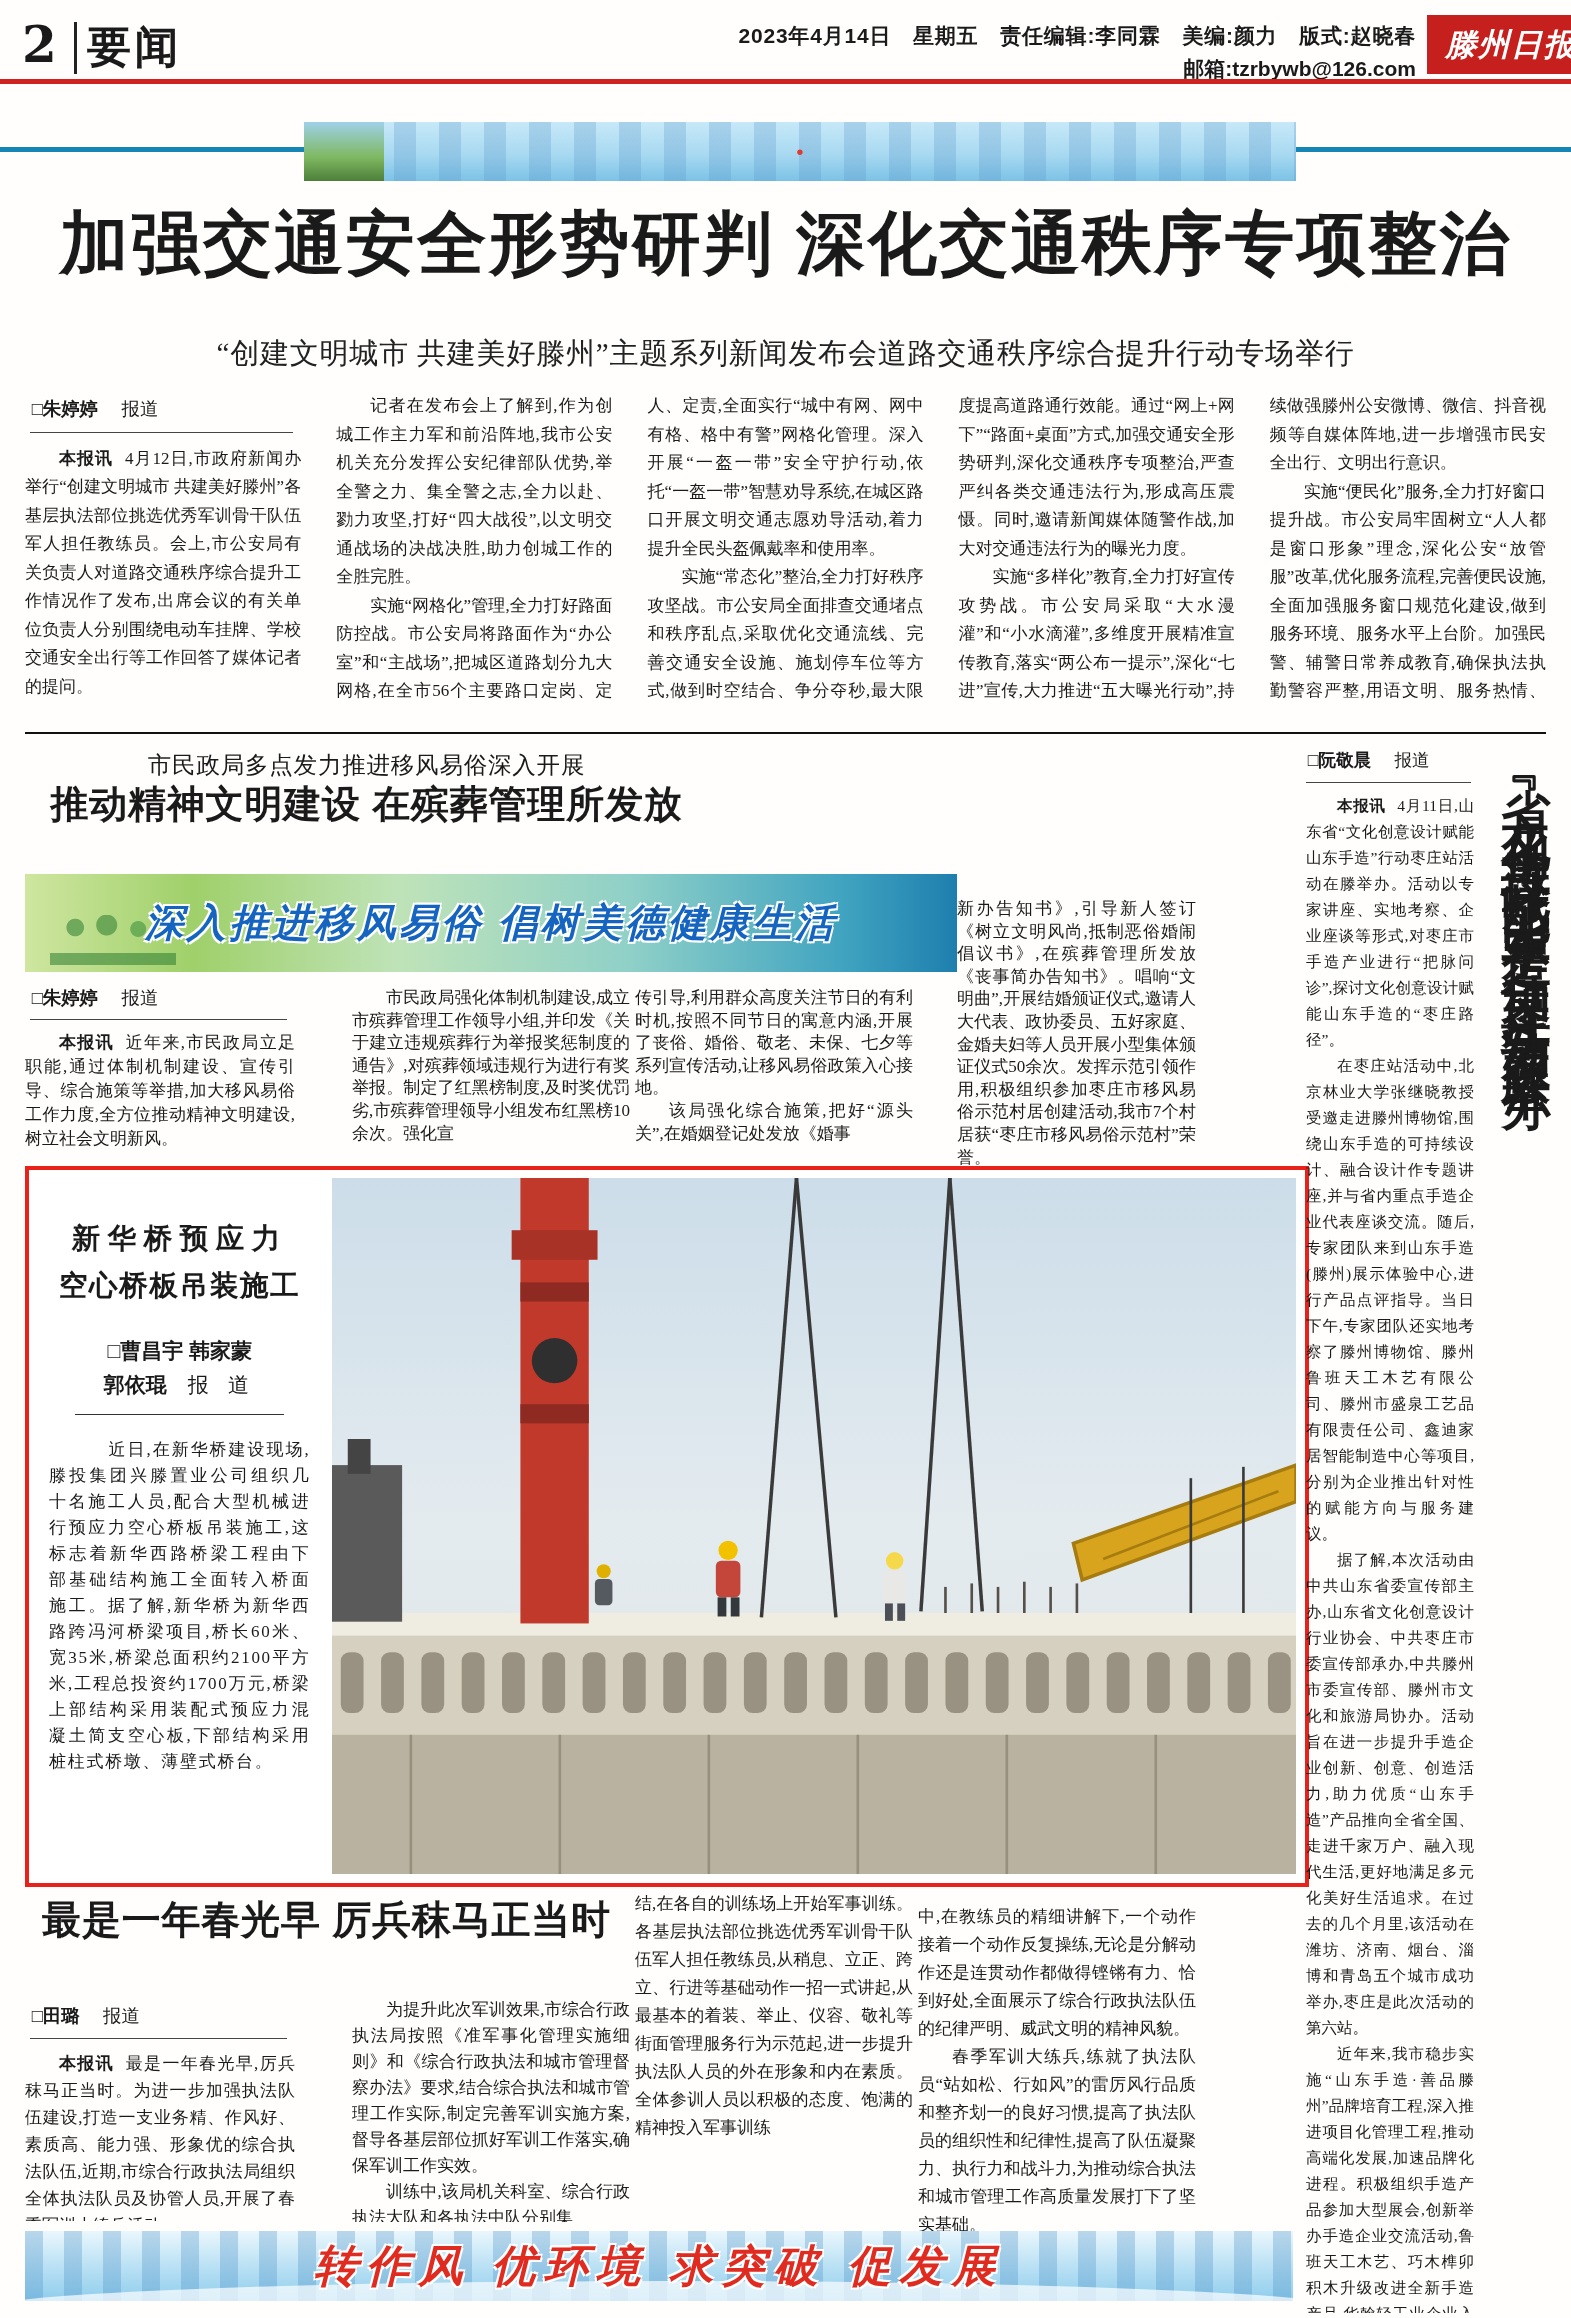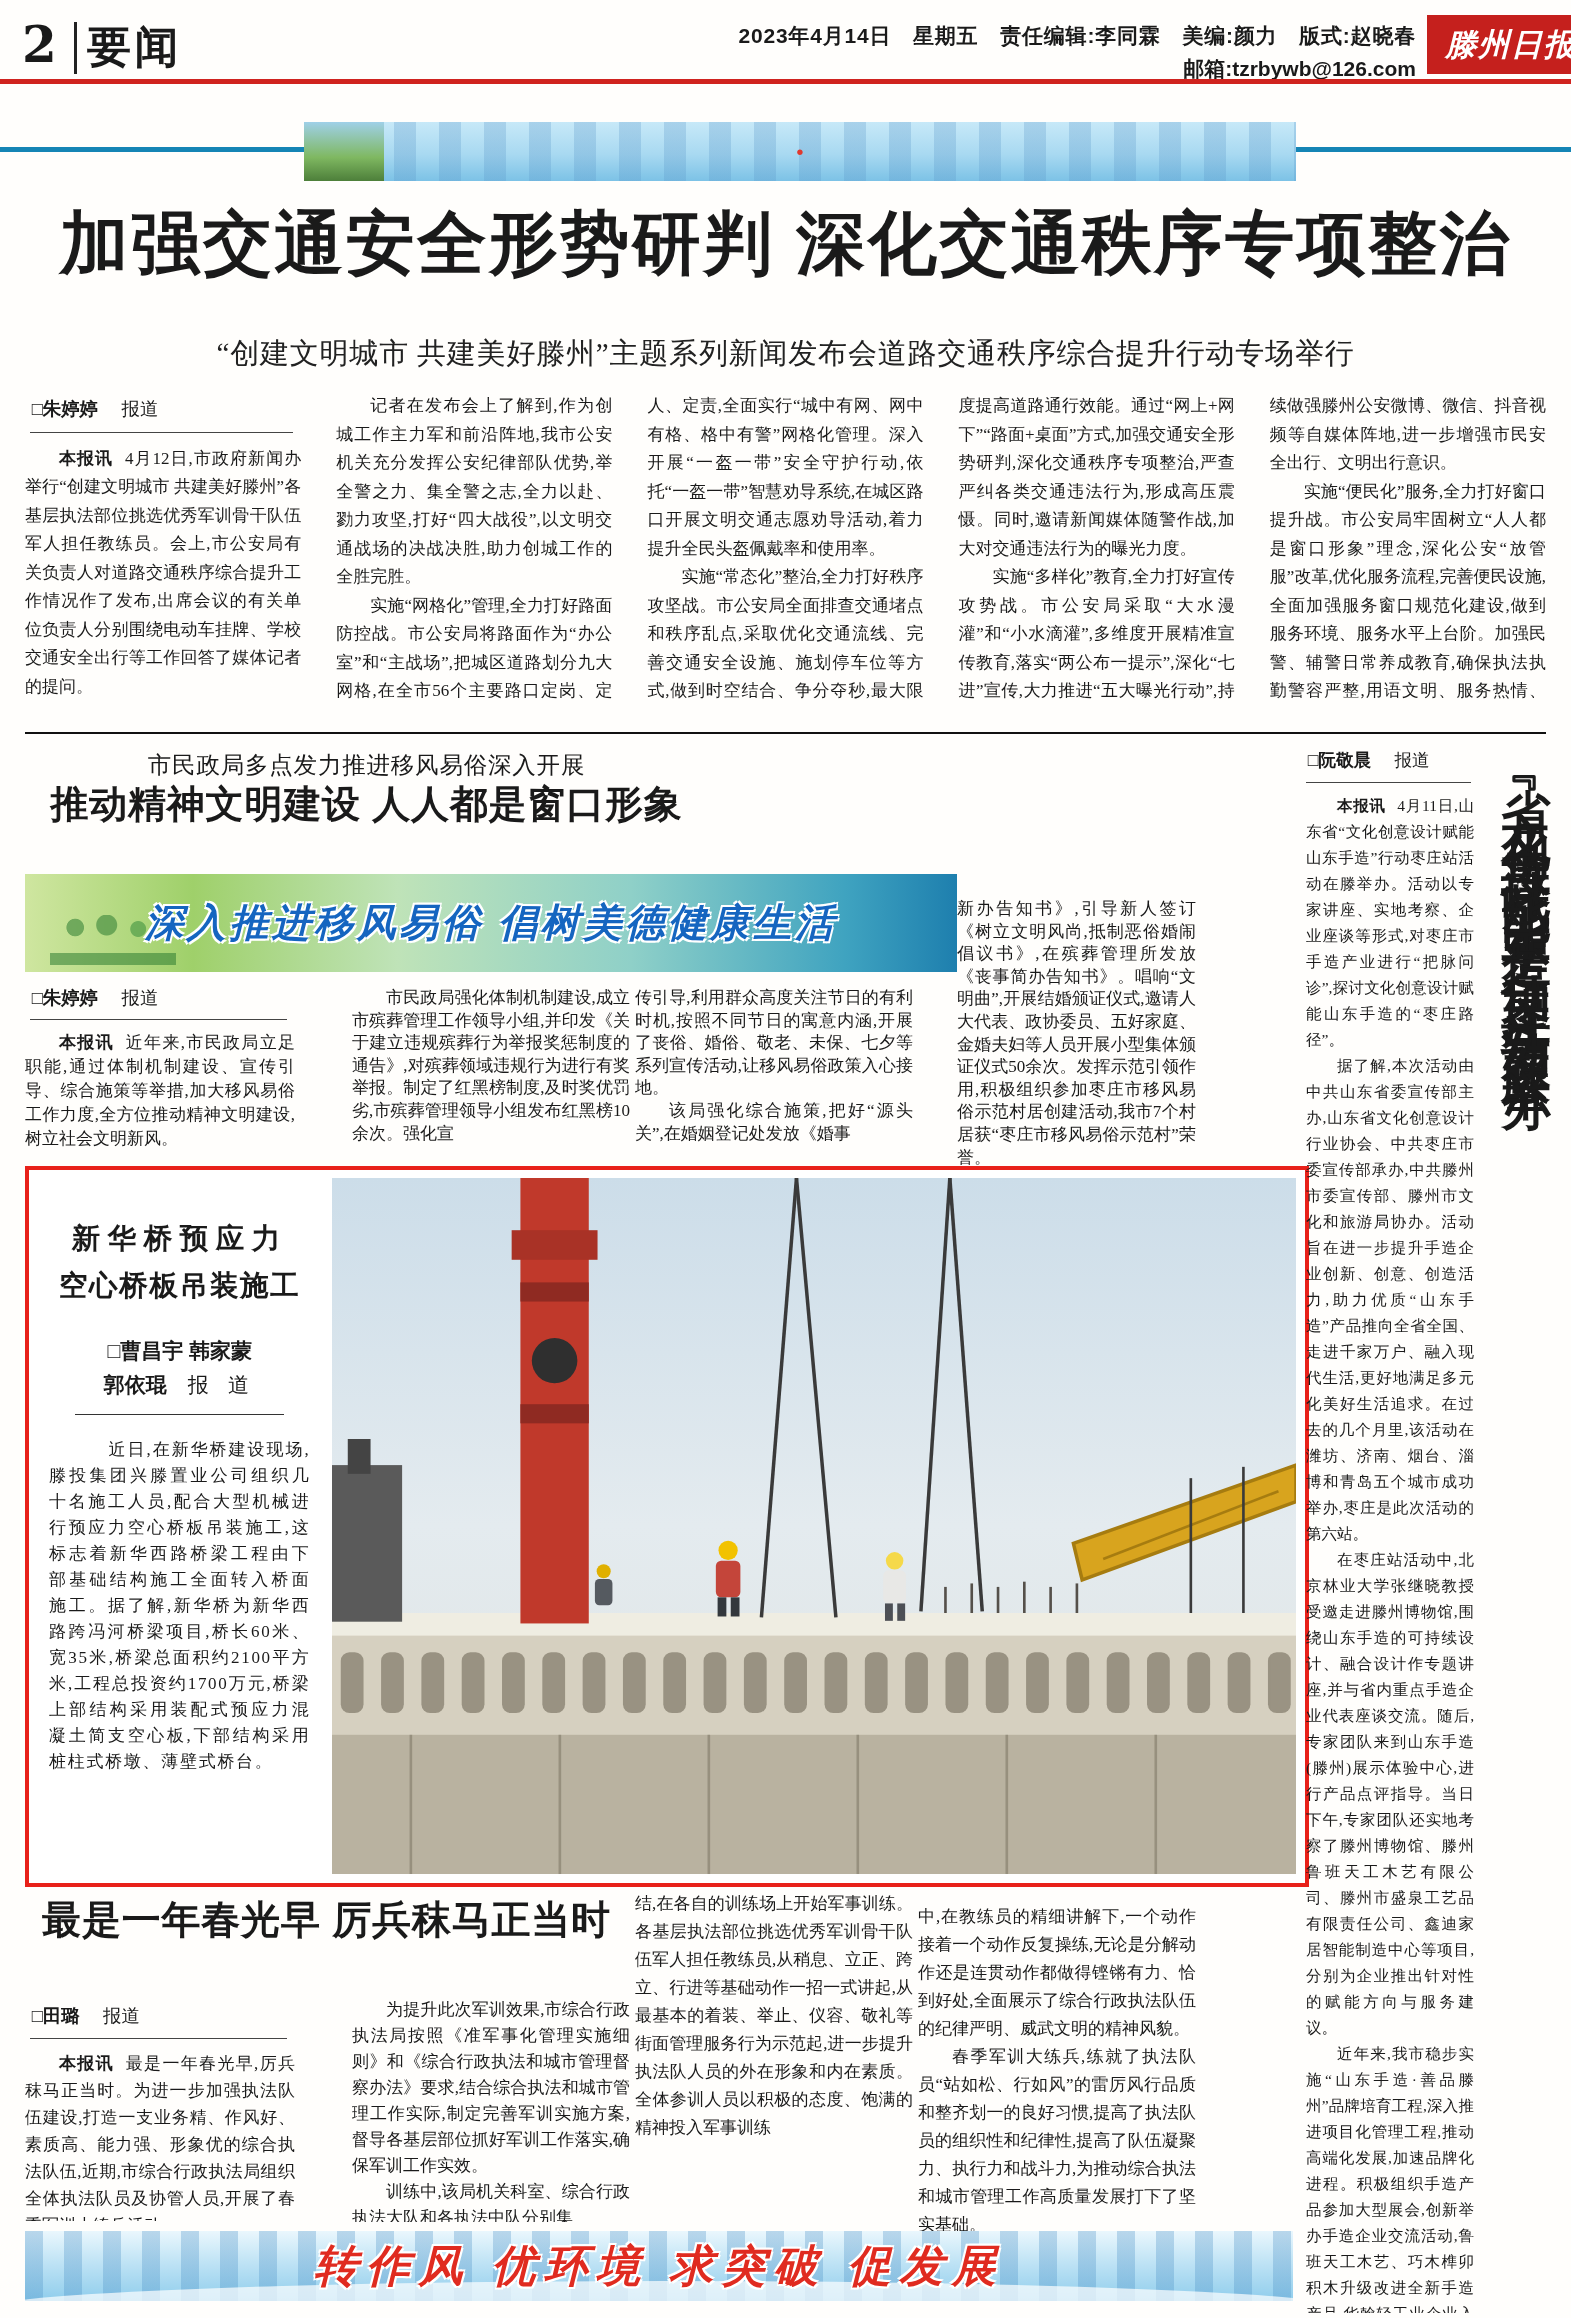--- a/index.html
+++ b/index.html
@@ -171,21 +171,21 @@
     <p>记者在发布会上了解到,作为创城工作主力军和前沿阵地,我市公安机关充分发挥公安纪律部队优势,举全警之力、集全警之志,全力以赴、勠力攻坚,打好“四大战役”,以文明交通战场的决战决胜,助力创城工作的全胜完胜。</p>
     <p>实施“网格化”管理,全力打好路面防控战。市公安局将路面作为“办公室”和“主战场”,把城区道路划分九大网格,在全市56个主要路口定岗、定人、定责,全面实行“城中有网、网中有格、格中有警”网格化管理。深入开展“一盔一带”安全守护行动,依托“一盔一带”智慧劝导系统,在城区路口开展文明交通志愿劝导活动,着力提升全民头盔佩戴率和使用率。</p>
     <p>实施“常态化”整治,全力打好秩序攻坚战。市公安局全面排查交通堵点和秩序乱点,采取优化交通流线、完善交通安全设施、施划停车位等方式,做到时空结合、争分夺秒,最大限度提高道路通行效能。通过“网上+网下”“路面+桌面”方式,加强交通安全形势研判,深化交通秩序专项整治,严查严纠各类交通违法行为,形成高压震慑。同时,邀请新闻媒体随警作战,加大对交通违法行为的曝光力度。</p>
     <p>实施“多样化”教育,全力打好宣传攻势战。市公安局采取“大水漫灌”和“小水滴灌”,多维度开展精准宣传教育,落实“两公布一提示”,深化“七进”宣传,大力推进“五大曝光行动”,持续做强滕州公安微博、微信、抖音视频等自媒体阵地,进一步增强市民安全出行、文明出行意识。</p>
     <p>实施“便民化”服务,全力打好窗口提升战。市公安局牢固树立“人人都是窗口形象”理念,深化公安“放管服”改革,优化服务流程,完善便民设施,全面加强服务窗口规范化建设,做到服务环境、服务水平上台阶。加强民警、辅警日常养成教育,确保执法执勤警容严整,用语文明、服务热情、公平公正,充分展现滕州公安良好形象。</p>
   </div>
   <div class="a1-rule"></div>
 
   <div id="sec2">
     <div class="s2-kicker">市民政局多点发力推进移风易俗深入开展</div>
-    <div class="s2-headline">推动精神文明建设  人人都是窗口形象</div>
+    <div class="s2-headline">推动精神文明建设  在殡葬管理所发放</div>
     <div class="s2-banner">
       <span class="fig"></span>
       <span class="s2-banner-text">深入推进移风易俗  倡树美德健康生活</span>
     </div>
     <div class="colp" id="s2c1">
       <div class="byline">
         <span class="nm">□朱婷婷</span>
         <span class="rl">报道</span>
       </div>
       <p><b class="lead">本报讯</b><span>近年来,市民政局立足职能,通过体制机制建设、宣传引导、综合施策等举措,加大移风易俗工作力度,全方位推动精神文明建设,树立社会文明新风。</span></p>
@@ -333,21 +333,21 @@
     <span class="bb-text">转作风  优环境  求突破  促发展</span>
   </div>
 
   <div id="rail">
     <div class="rail-text">
       <div class="byline">
         <span class="nm">□阮敬晨</span>
         <span class="rl">报道</span>
       </div>
       <p><b class="lead">本报讯</b><span>4月11日,山东省“文化创意设计赋能山东手造”行动枣庄站活动在滕举办。活动以专家讲座、实地考察、企业座谈等形式,对枣庄市手造产业进行“把脉问诊”,探讨文化创意设计赋能山东手造的“枣庄路径”。</span></p>
+      <p>在枣庄站活动中,北京林业大学张继晓教授受邀走进滕州博物馆,围绕山东手造的可持续设计、融合设计作专题讲座,并与省内重点手造企业代表座谈交流。随后,专家团队来到山东手造(滕州)展示体验中心,进行产品点评指导。当日下午,专家团队还实地考察了滕州博物馆、滕州鲁班天工木艺有限公司、滕州市盛泉工艺品有限责任公司、鑫迪家居智能制造中心等项目,分别为企业推出针对性的赋能方向与服务建议。</p>
       <p>据了解,本次活动由中共山东省委宣传部主办,山东省文化创意设计行业协会、中共枣庄市委宣传部承办,中共滕州市委宣传部、滕州市文化和旅游局协办。活动旨在进一步提升手造企业创新、创意、创造活力,助力优质“山东手造”产品推向全省全国、走进千家万户、融入现代生活,更好地满足多元化美好生活追求。在过去的几个月里,该活动在潍坊、济南、烟台、淄博和青岛五个城市成功举办,枣庄是此次活动的第六站。</p>
-      <p>在枣庄站活动中,北京林业大学张继晓教授受邀走进滕州博物馆,围绕山东手造的可持续设计、融合设计作专题讲座,并与省内重点手造企业代表座谈交流。随后,专家团队来到山东手造(滕州)展示体验中心,进行产品点评指导。当日下午,专家团队还实地考察了滕州博物馆、滕州鲁班天工木艺有限公司、滕州市盛泉工艺品有限责任公司、鑫迪家居智能制造中心等项目,分别为企业推出针对性的赋能方向与服务建议。</p>
       <p>近年来,我市稳步实施“山东手造·善品滕州”品牌培育工程,深入推进项目化管理工程,推动高端化发展,加速品牌化进程。积极组织手造产品参加大型展会,创新举办手造企业交流活动,鲁班天工木艺、巧木榫卯积木升级改进全新手造产品,华翰轻工业企业入选省重点文化产业项目库。榫卯智慧积木获评2023中国旅游商品大赛铜奖,鲁班锁荣膺“荷花杯”山东省工艺美术设计创新大赛金奖,巧木榫卯积木、珐琅铁锅荣膺首届“鲁班杯”枣庄市文创和旅游商品大赛金奖、银奖,滕州面塑非遗手造作品《四大天王》获奥地利维也纳“红地毯”艺术奖,滕州非遗手造产品的竞争力、影响力和美誉度显著提升。</p>
     </div>
     <div class="vhead">省『文化创意设计赋能山东手造』行动枣庄站活动在滕举办</div>
   </div>
 
 </div>
 
 
 </body></html>

